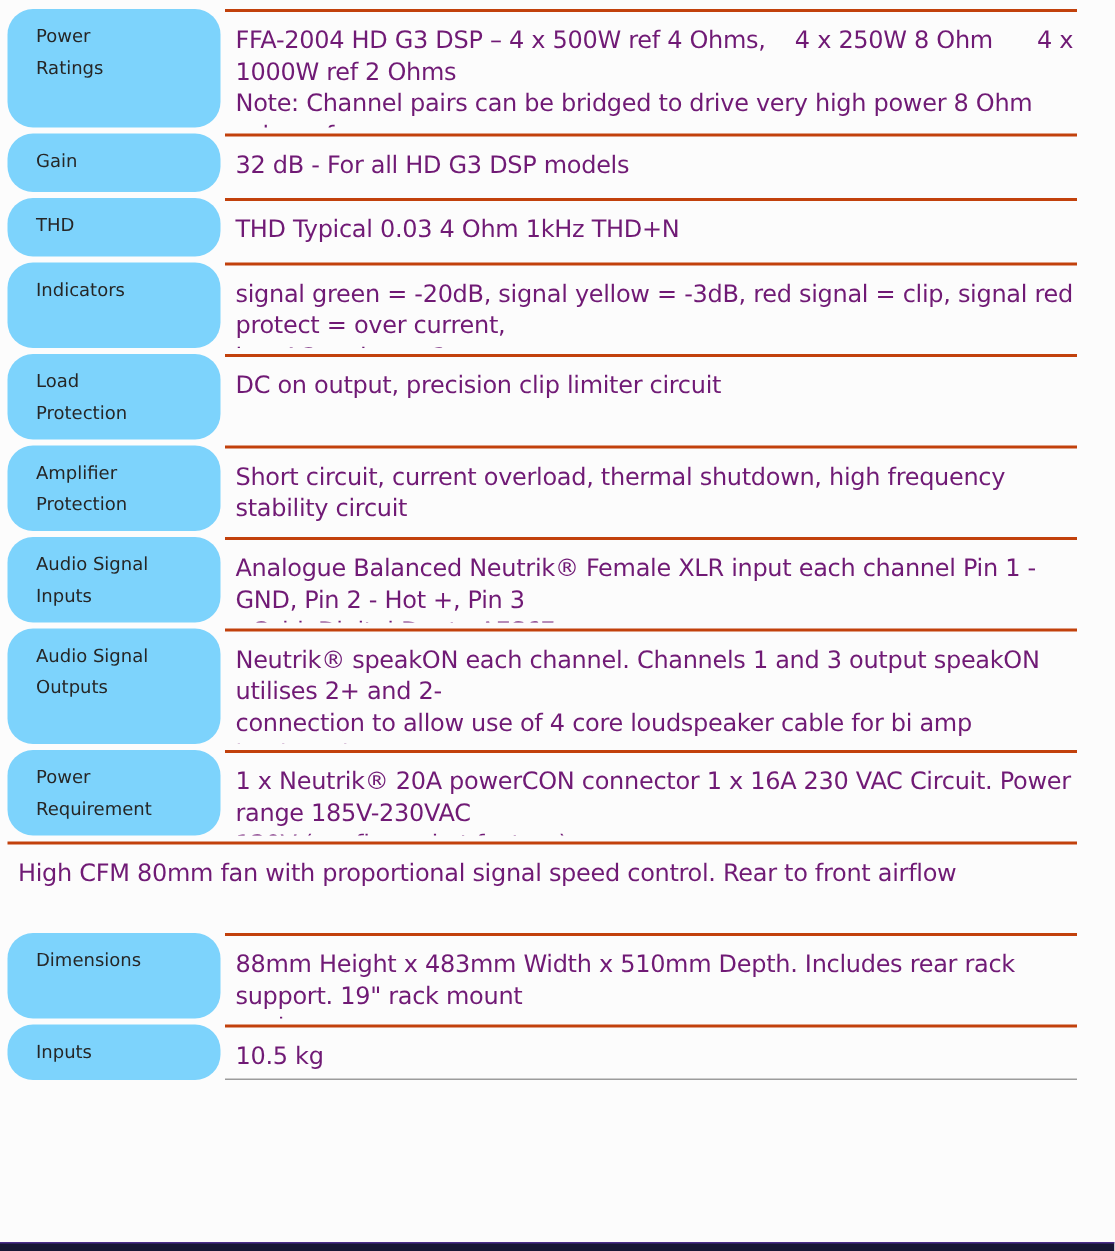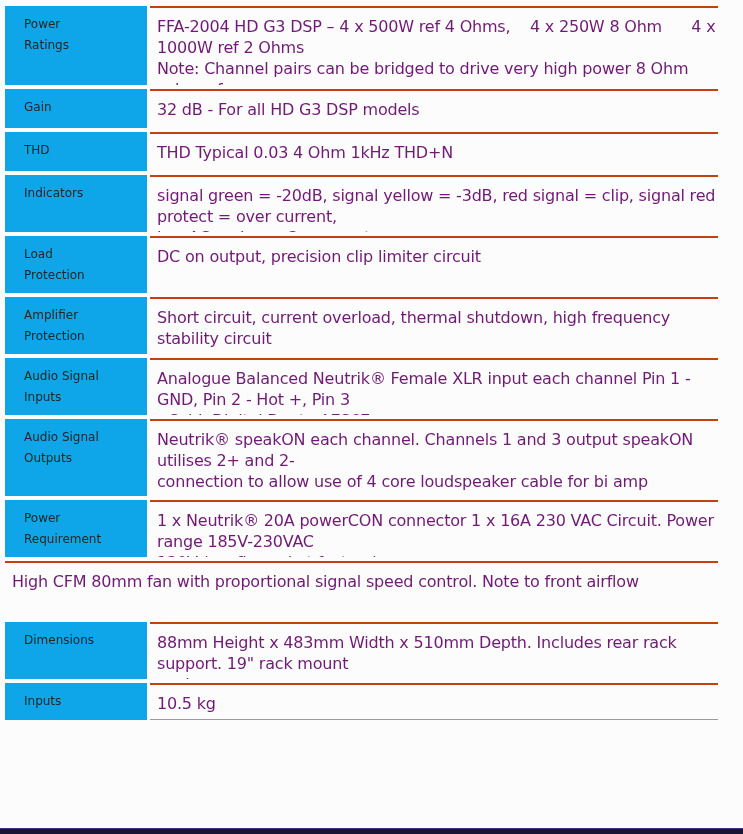--- a/index.html
+++ b/index.html
@@ -22,29 +22,30 @@
   }
   .spec-row {
     display: flex;
     align-items: stretch;
     margin-bottom: 4px;
     box-sizing: border-box;
   }
   .label-cell {
     width: 142px;
     min-width: 142px;
-    background: #0ea5e9;
+    background: #7dd3fc;
     margin-right: 3px;
     padding: 8px 8px 0 19px;
     box-sizing: border-box;
     font-size: 12px;
     line-height: 21px;
     color: #262626;
     white-space: pre-line;
     overflow: hidden;
+    border-radius: 17px;
   }
   .value-cell {
     flex: 1;
     border-top: 2px solid #c2410c;
     padding: 8px 2px 0 7px;
     box-sizing: border-box;
     font-size: 16px;
     line-height: 21px;
     letter-spacing: -0.2px;
     color: #701a75;
@@ -123,21 +124,21 @@
   </div>
 
   <div class="spec-row" style="height:57px">
     <div class="label-cell">Power
 Requirement</div>
     <div class="value-cell">1 x Neutrik® 20A powerCON connector 1 x 16A 230 VAC Circuit. Power range 185V-230VAC
 120V (configured at factory)</div>
   </div>
 
   <div class="spec-row" style="height:57px">
-    <div class="value-cell">High CFM 80mm fan with proportional signal speed control. Note to front airflow</div>
+    <div class="value-cell">High CFM 80mm fan with proportional signal speed control. Rear to front airflow</div>
   </div>
 
   <div class="spec-row" style="height:57px">
     <div class="label-cell">Dimensions</div>
     <div class="value-cell">88mm Height x 483mm Width x 510mm Depth. Includes rear rack support. 19" rack mount
 enclosure</div>
   </div>
 
   <div class="spec-row" style="height:37px">
     <div class="label-cell">Inputs</div>

